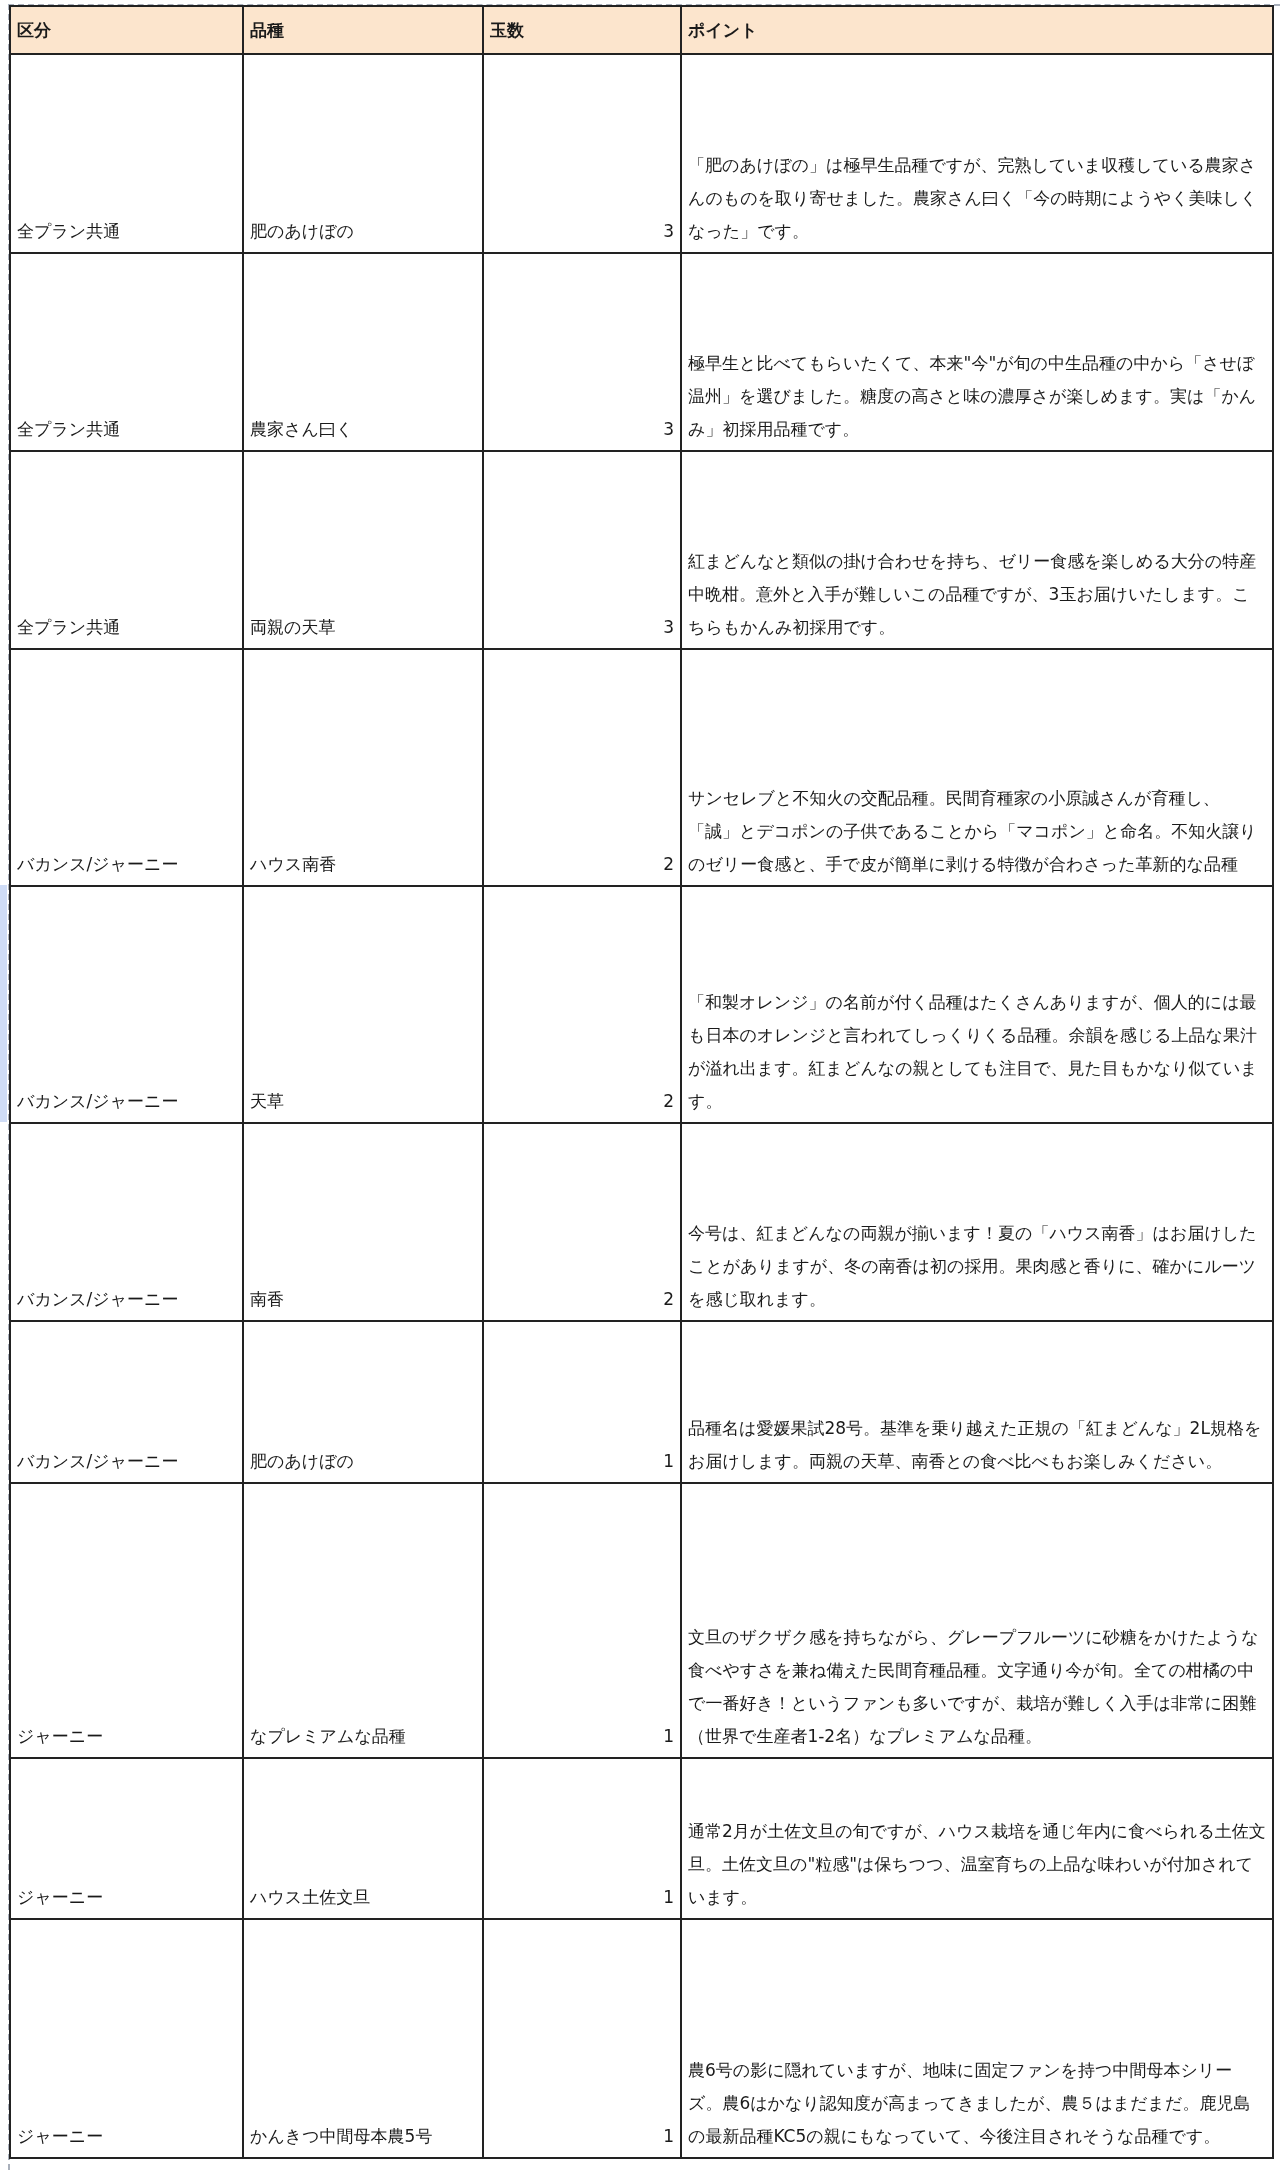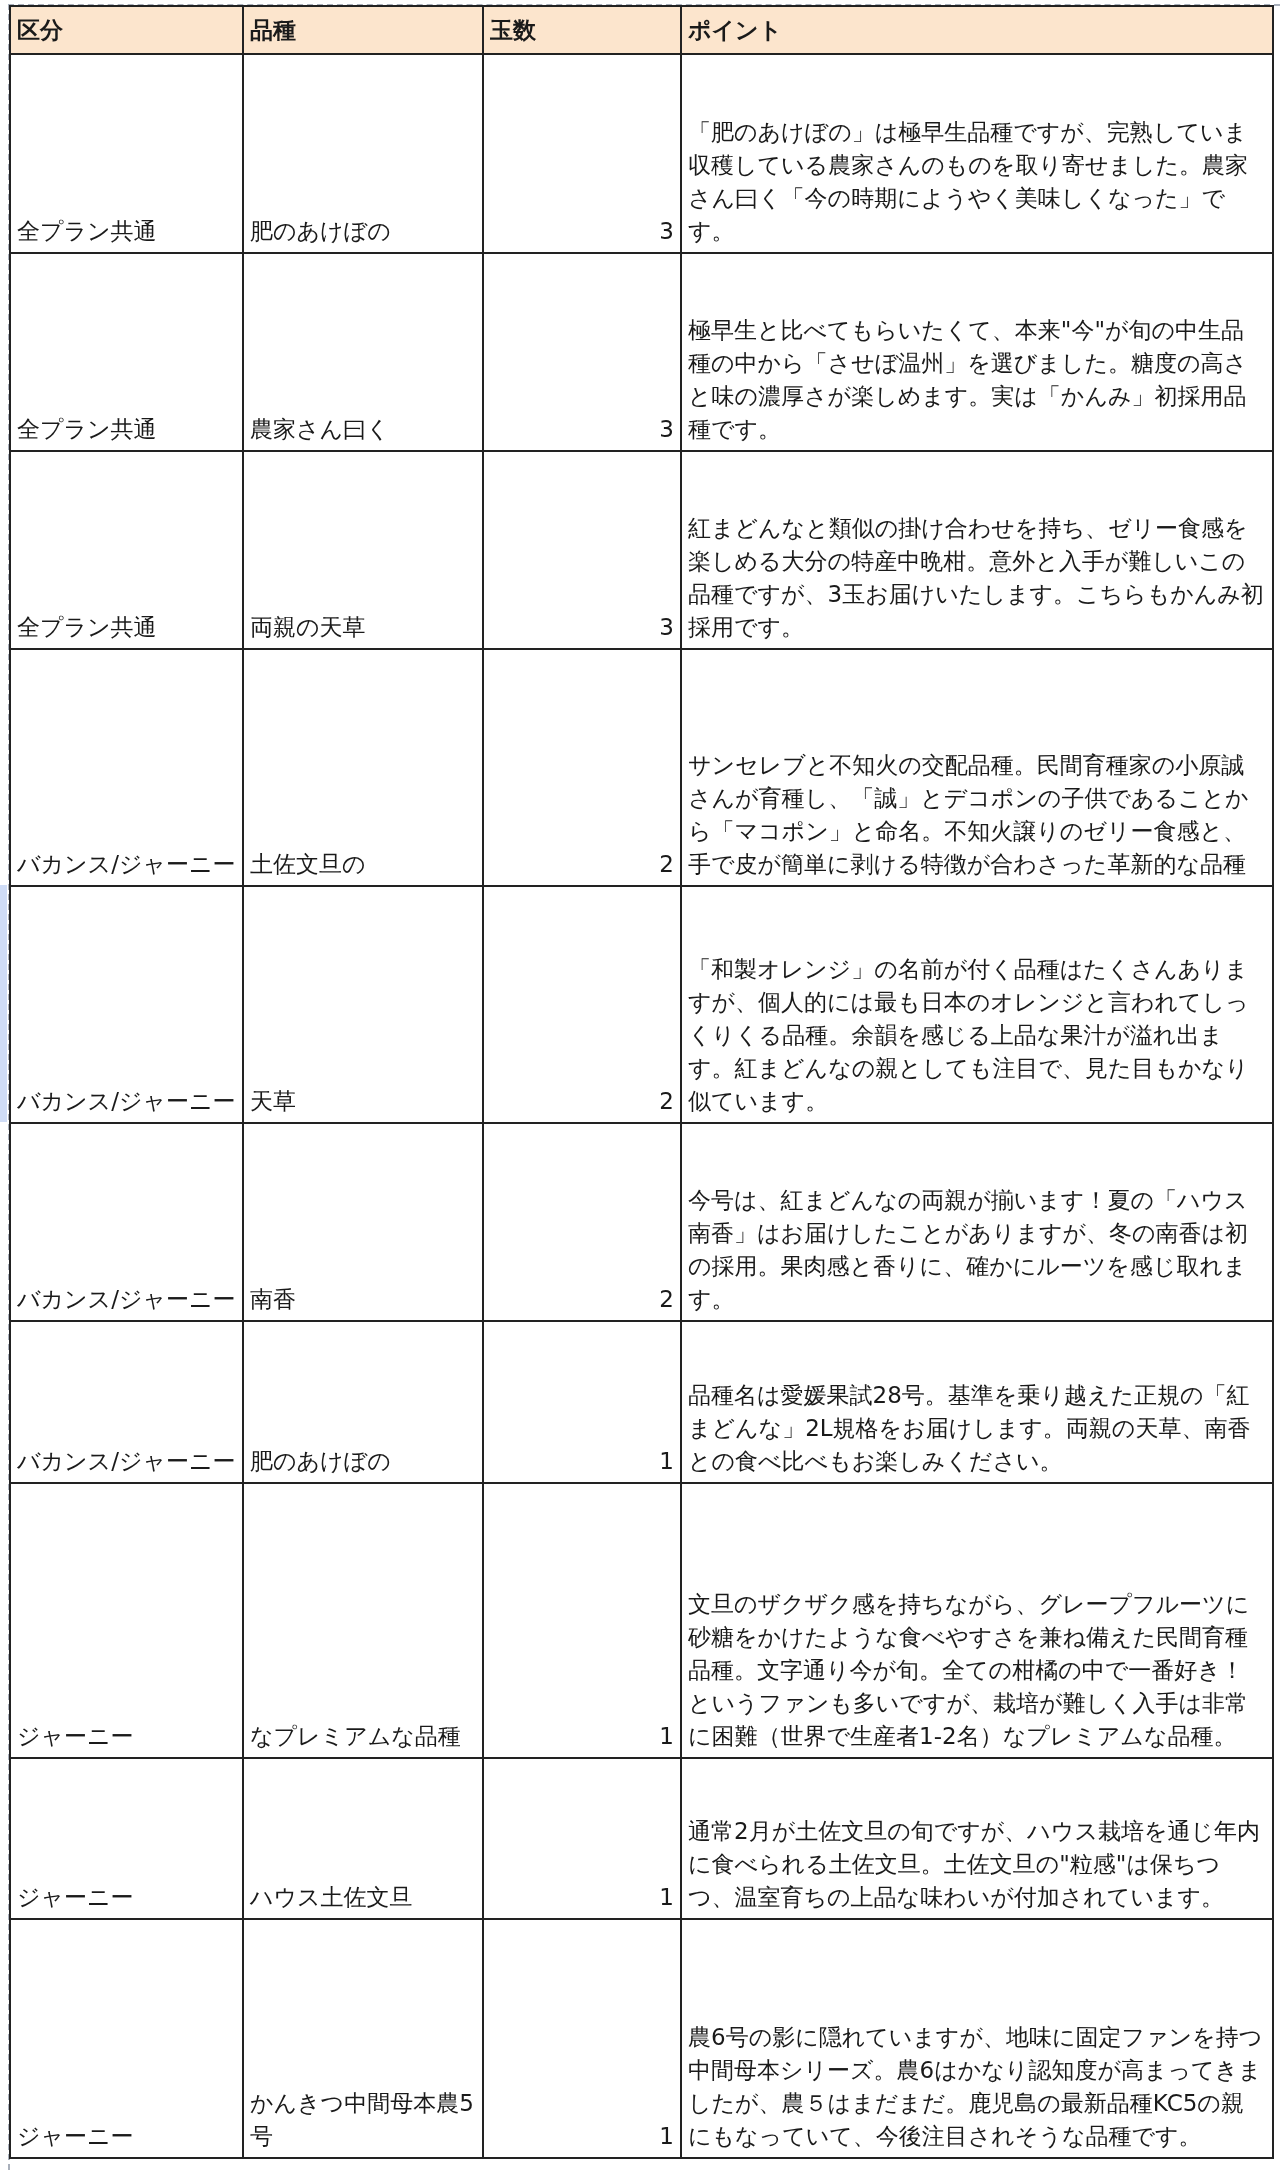--- a/index.html
+++ b/index.html
@@ -19,21 +19,21 @@
   .row-highlight {
     position: absolute; left: 0; width: 7px; background: #cfdcf6;
   }
   table.sheet {
     position: absolute; left: 9px; top: 5px;
     border-collapse: collapse; table-layout: fixed;
   }
   table.sheet th, table.sheet td {
     border: 2px solid #222;
     padding: 0 6px 4px 6px;
-    font-size: 23px; line-height: 33px;
+    font-size: 17px; line-height: 33px;
     vertical-align: bottom;
     overflow: hidden;
     word-break: break-all;
   }
   table.sheet th {
     background: #fce5cd;
     font-weight: bold; text-align: left;
     height: 46px; vertical-align: middle; padding-bottom: 0;
   }
   td.num { text-align: right; }
@@ -79,21 +79,21 @@
       <td class="point">極早生と比べてもらいたくて、本来"今"が旬の中生品種の中から「させぼ温州」を選びました。糖度の高さと味の濃厚さが楽しめます。実は「かんみ」初採用品種です。</td>
     </tr>
     <tr style="height:198px;">
       <td>全プラン共通</td>
       <td>両親の天草</td>
       <td class="num">3</td>
       <td class="point">紅まどんなと類似の掛け合わせを持ち、ゼリー食感を楽しめる大分の特産中晩柑。意外と入手が難しいこの品種ですが、3玉お届けいたします。こちらもかんみ初採用です。</td>
     </tr>
     <tr style="height:237px;">
       <td>バカンス/ジャーニー</td>
-      <td>土佐文旦の</td>
+      <td>ハウス南香</td>
       <td class="num">2</td>
       <td class="point">サンセレブと不知火の交配品種。民間育種家の小原誠さんが育種し、「誠」とデコポンの子供であることから「マコポン」と命名。不知火譲りのゼリー食感と、手で皮が簡単に剥ける特徴が合わさった革新的な品種</td>
     </tr>
     <tr style="height:237px;">
       <td>バカンス/ジャーニー</td>
       <td>天草</td>
       <td class="num">2</td>
       <td class="point">「和製オレンジ」の名前が付く品種はたくさんありますが、個人的には最も日本のオレンジと言われてしっくりくる品種。余韻を感じる上品な果汁が溢れ出ます。紅まどんなの親としても注目で、見た目もかなり似ています。</td>
     </tr>
     <tr style="height:198px;">

